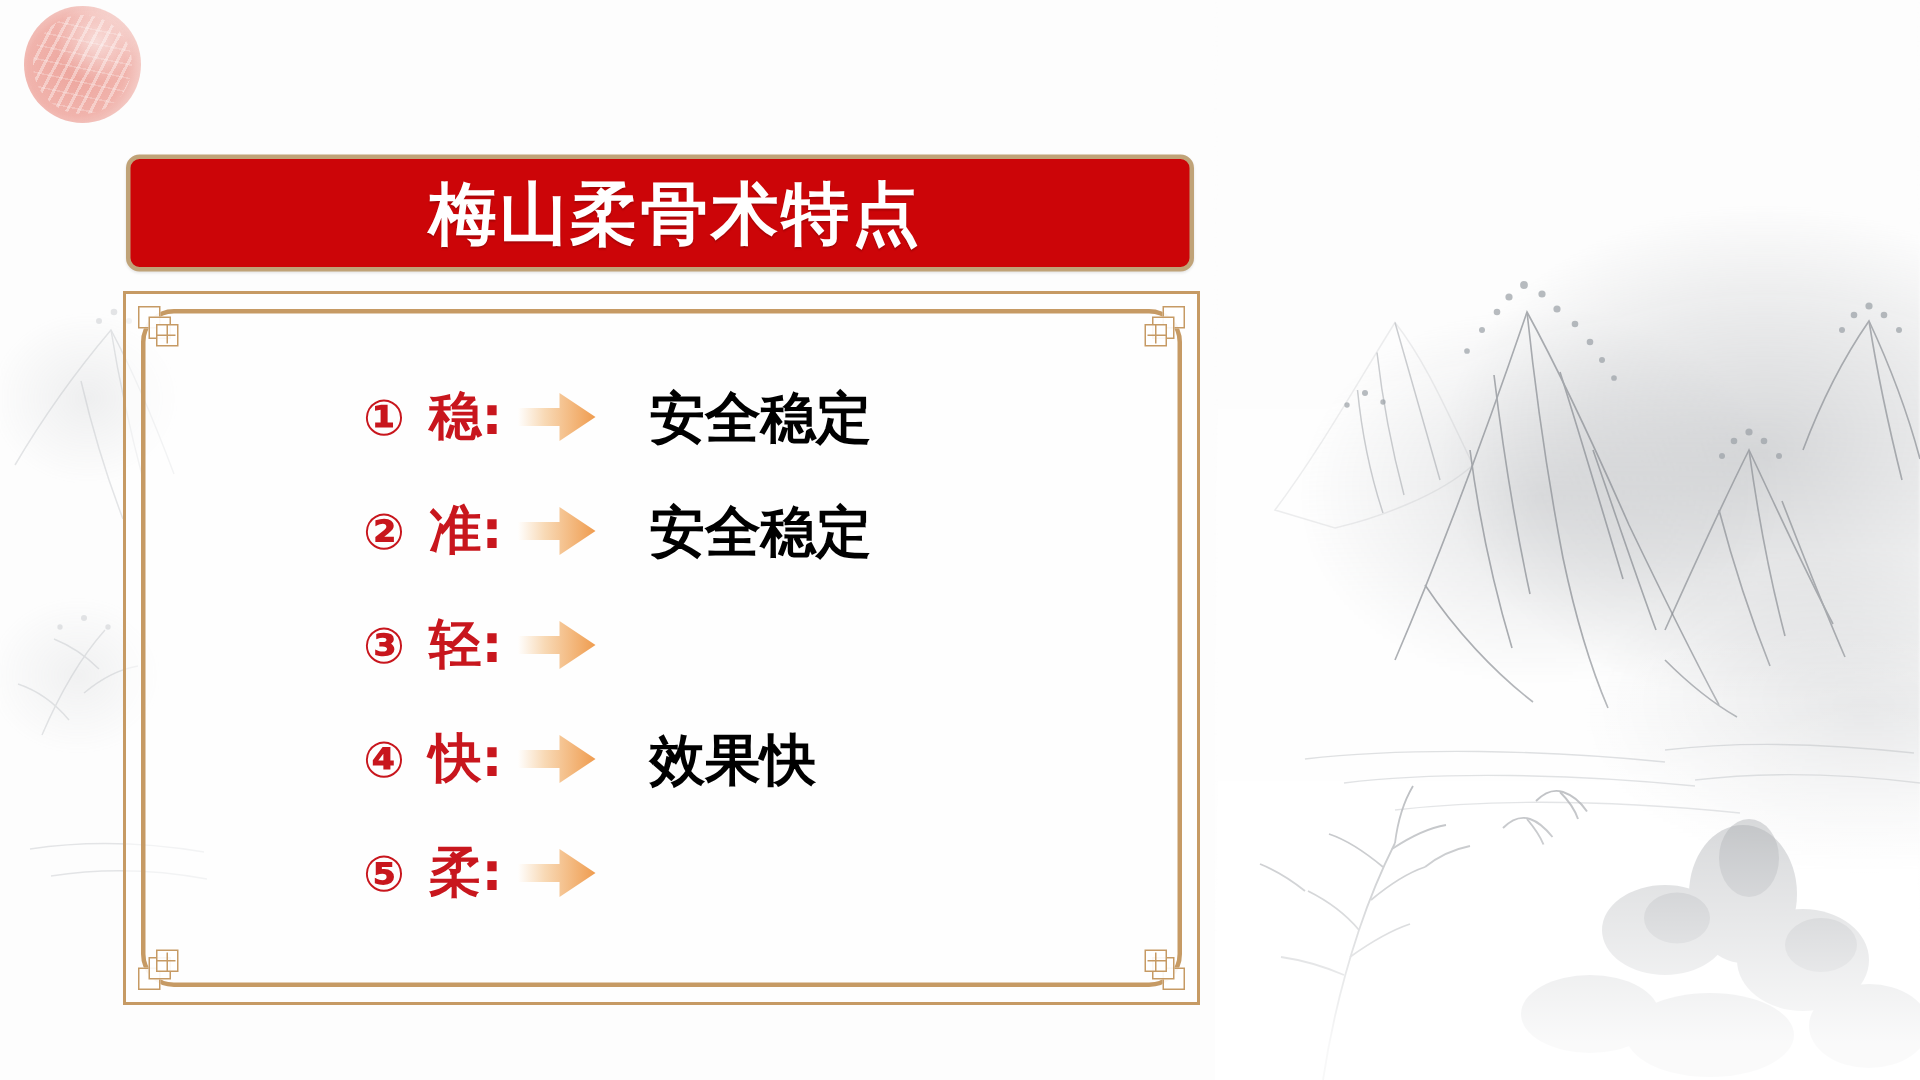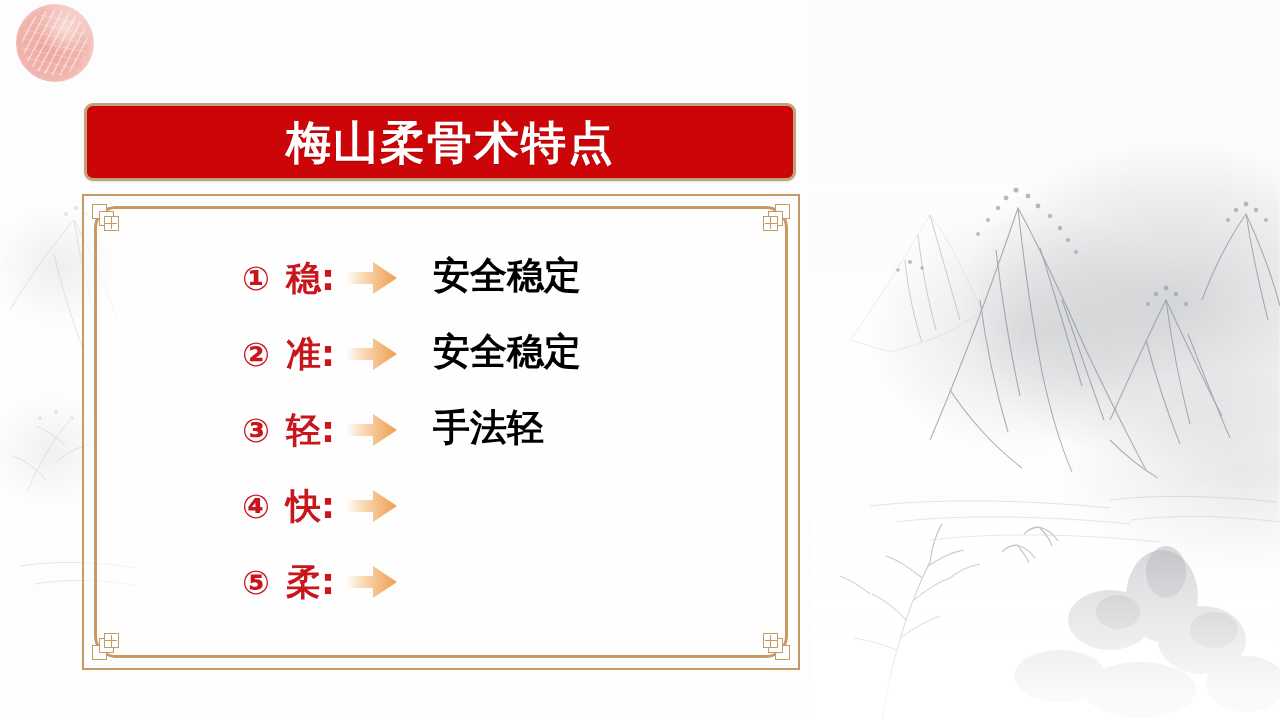--- a/index.html
+++ b/index.html
@@ -110,21 +110,21 @@
   .key{
     color:#c8161d;font-size:35px;font-weight:bold;line-height:1;
     white-space:nowrap;margin-right:4px;
   }
   .arrow{
     position:relative;width:56px;height:34px;flex:0 0 56px;margin:0 12px 0 4px;
   }
   .arrow svg{display:block;width:56px;height:34px;}
   .val{
     color:#000000;font-size:37px;font-weight:bold;line-height:1;
-    white-space:nowrap;margin-left:22px;font-family:Liberation Mono, monospace;
+    white-space:nowrap;margin-left:22px;
   }
 </style>
 </head>
 <body>
 
 <div id="slide">
 
   <div class="bg-layer">
     <div class="bg-wash-right"></div>
     <div class="bg-wash-left"></div>
@@ -330,38 +330,38 @@
             <defs>
               <linearGradient id="ag2" x1="0" y1="0" x2="1" y2="0">
           <stop offset="0%" stop-color="#ffffff"></stop>
                 <stop offset="35%" stop-color="#f8d9b5"></stop>
                 <stop offset="100%" stop-color="#ef9c4f"></stop>
         </linearGradient>
             </defs>
         <path d="M2 11 H30 V1 L54 17 L30 33 V23 H2 Z" fill="url(#ag2)"></path>
           </svg>
       </span>
-      <span class="val">手法轻</span>
     </div>
 
     <div class="row">
       <span class="num">④</span>
       <span class="key">快:</span>
       <span class="arrow">
         <svg viewBox="0 0 56 34">
             <defs>
               <linearGradient id="ag3" x1="0" y1="0" x2="1" y2="0">
           <stop offset="0%" stop-color="#ffffff"></stop>
                 <stop offset="35%" stop-color="#f8d9b5"></stop>
                 <stop offset="100%" stop-color="#ef9c4f"></stop>
         </linearGradient>
             </defs>
         <path d="M2 11 H30 V1 L54 17 L30 33 V23 H2 Z" fill="url(#ag3)"></path>
           </svg>
       </span>
+      <span class="val">效果快</span>
     </div>
 
     <div class="row">
       <span class="num">⑤</span>
       <span class="key">柔:</span>
       <span class="arrow">
         <svg viewBox="0 0 56 34">
             <defs>
               <linearGradient id="ag4" x1="0" y1="0" x2="1" y2="0">
           <stop offset="0%" stop-color="#ffffff"></stop>

